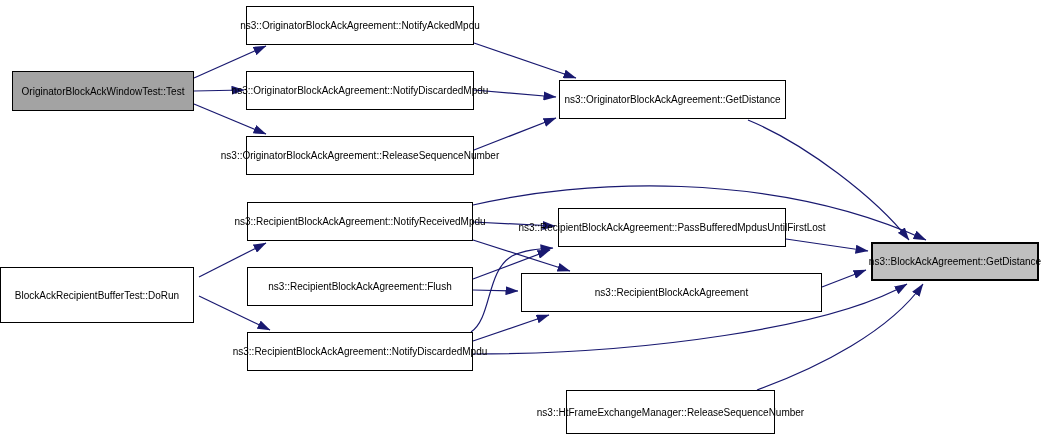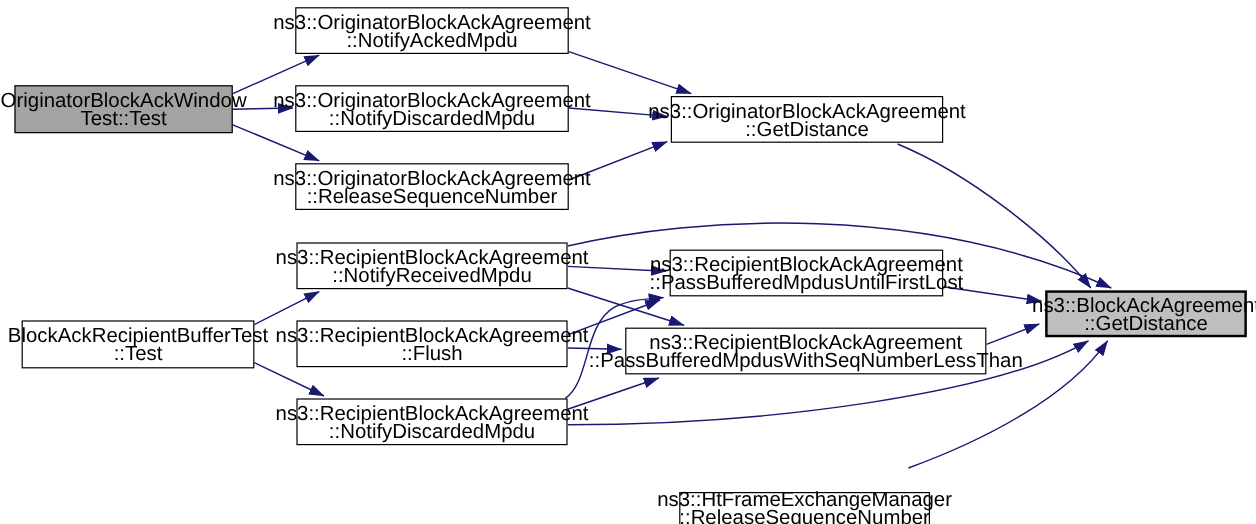--- a/index.html
+++ b/index.html
@@ -15,25 +15,24 @@
     position:absolute;
     left:0;top:0;
     width:1047px;height:437px;
   }
   .node{
     position:absolute;
     box-sizing:border-box;
     border:1px solid #000000;
     background:#ffffff;
     display:flex;
-    flex-direction:column;
     align-items:center;
     justify-content:center;
     text-align:center;
-    font-size:17px;
+    font-size:10px;
     line-height:15px;
     color:#000000;
     white-space:nowrap;
     cursor:pointer;
   }
   .node.highlight{
     border-width:2px;
   }
   .node span{display:block;}
 </style>
@@ -84,46 +83,45 @@
         <span>::NotifyDiscardedMpdu</span>
       </div>
       <div class="node" style="left: 246px; top: 136px; width: 228px; height: 39px; border-color: rgb(0, 0, 0); background: rgb(255, 255, 255); color: rgb(0, 0, 0);">
         <span>ns3::OriginatorBlockAckAgreement</span>
         <span>::ReleaseSequenceNumber</span>
       </div>
       <div class="node" style="left: 559px; top: 80px; width: 227px; height: 39px; border-color: rgb(0, 0, 0); background: rgb(255, 255, 255); color: rgb(0, 0, 0);">
         <span>ns3::OriginatorBlockAckAgreement</span>
         <span>::GetDistance</span>
       </div>
-      <div class="node" style="left: 18px; top: 267px; width: 194px; height: 40px; border-color: rgb(0, 0, 0); background: rgb(255, 255, 255); color: rgb(0, 0, 0);">
+      <div class="node" style="left: 0; top: 267px; width: 194px; height: 56px; border-color: rgb(0, 0, 0); background: rgb(255, 255, 255); color: rgb(0, 0, 0);">
         <span>BlockAckRecipientBufferTest</span>
-        <span>::Test</span>
+        <span>::DoRun</span>
       </div>
       <div class="node" style="left: 247px; top: 202px; width: 226px; height: 39px; border-color: rgb(0, 0, 0); background: rgb(255, 255, 255); color: rgb(0, 0, 0);">
         <span>ns3::RecipientBlockAckAgreement</span>
         <span>::NotifyReceivedMpdu</span>
       </div>
       <div class="node" style="left: 247px; top: 267px; width: 226px; height: 39px; border-color: rgb(0, 0, 0); background: rgb(255, 255, 255); color: rgb(0, 0, 0);">
         <span>ns3::RecipientBlockAckAgreement</span>
         <span>::Flush</span>
       </div>
       <div class="node" style="left: 247px; top: 332px; width: 226px; height: 39px; border-color: rgb(0, 0, 0); background: rgb(255, 255, 255); color: rgb(0, 0, 0);">
         <span>ns3::RecipientBlockAckAgreement</span>
         <span>::NotifyDiscardedMpdu</span>
       </div>
       <div class="node" style="left: 558px; top: 208px; width: 228px; height: 39px; border-color: rgb(0, 0, 0); background: rgb(255, 255, 255); color: rgb(0, 0, 0);">
         <span>ns3::RecipientBlockAckAgreement</span>
         <span>::PassBufferedMpdusUntilFirstLost</span>
       </div>
       <div class="node" style="left: 521px; top: 273px; width: 301px; height: 39px; border-color: rgb(0, 0, 0); background: rgb(255, 255, 255); color: rgb(0, 0, 0);">
         <span>ns3::RecipientBlockAckAgreement</span>
-        <span>::PassBufferedMpdusWithSeqNumberLessThan</span>
       </div>
       <div class="node highlight" style="left: 871px; top: 242px; width: 168px; height: 39px; border-color: rgb(0, 0, 0); background: rgb(191, 191, 191); color: rgb(0, 0, 0);">
         <span>ns3::BlockAckAgreement</span>
         <span>::GetDistance</span>
       </div>
-      <div class="node" style="left: 566px; top: 390px; width: 209px; height: 28px; border-color: rgb(0, 0, 0); background: rgb(255, 255, 255); color: rgb(0, 0, 0); margin-top: 20px;">
+      <div class="node" style="left: 566px; top: 390px; width: 209px; height: 44px; border-color: rgb(0, 0, 0); background: rgb(255, 255, 255); color: rgb(0, 0, 0);">
         <span>ns3::HtFrameExchangeManager</span>
         <span>::ReleaseSequenceNumber</span>
       </div>
     </div>
 </div>
 
 </body></html>

